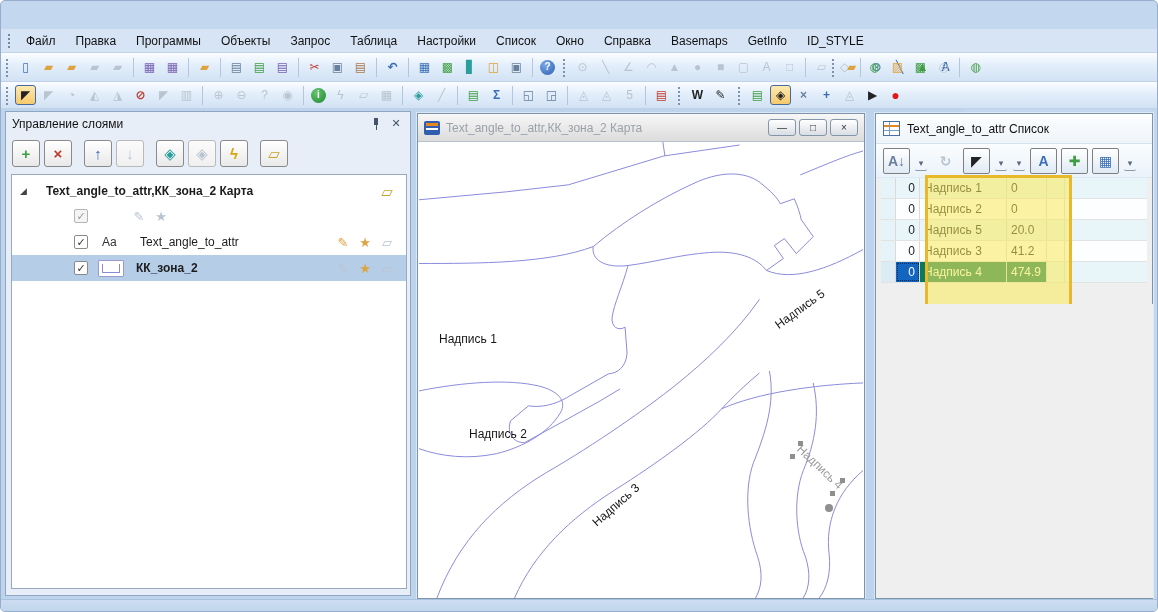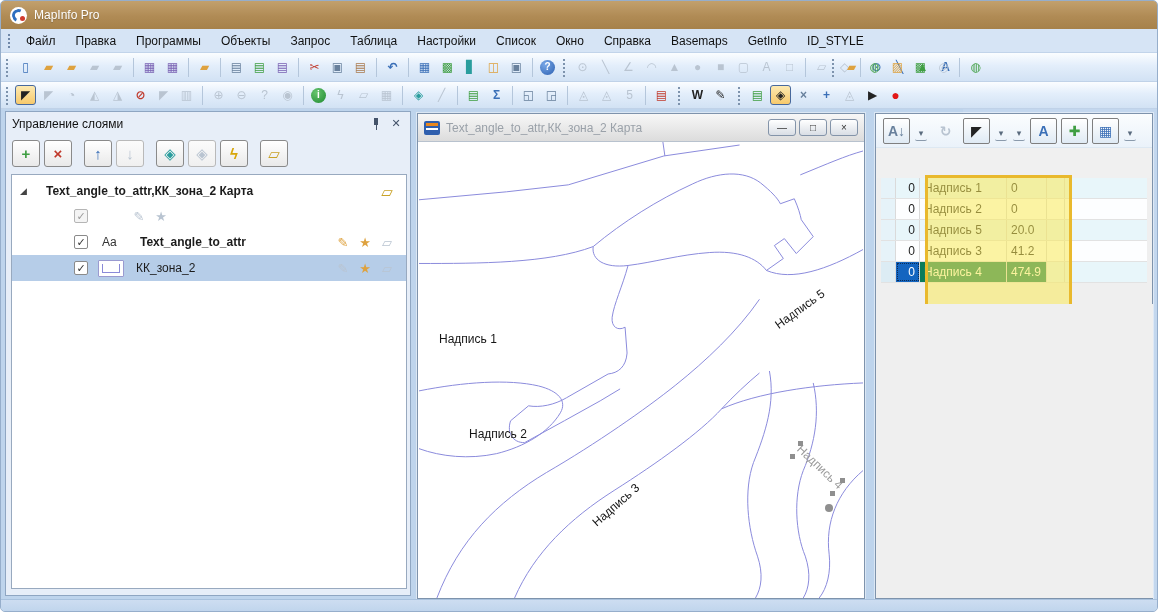--- a/index.html
+++ b/index.html
@@ -58,31 +58,31 @@
   .pin { display:inline-block; width:10px; height:12px; position:relative; }
   .pin i{ position:absolute; left:3px; top:0; width:4px; height:7px; background:#44536a; }
   .pin b{ position:absolute; left:4.5px; top:7px; width:1px; height:5px; background:#44536a; }
   .lp-tools { height:36px; display:flex; align-items:center; padding-left:4px; }
   .lp-tools .tbi { width:28px; height:27px; border:1px solid #8a8a8a; border-radius:3px; background:linear-gradient(#ffffff,#e9e9e9); font-size:15px; font-weight:bold; margin:0 2px; }
   .lp-tools .tbi.dis { border-color:#b9b9b9; background:linear-gradient(#fbfbfb,#f0f0f0); }
   .lp-tools .gapl { margin-left:10px; }
   .treebox { position:absolute; left:5px; top:62px; width:396px; height:415px; background:#fff; border:1px solid #98a9bf; }
   .trow { position:relative; height:26px; display:flex; align-items:center; }
   .trow.root { height:24px; margin-top:4px; font-weight:bold; }
-  .trow.sel { background:#b6cde8; }
+  .trow.sel { background:#b6cde8;font-weight:bold; }
   .expander { margin-left:8px; font-size:9px; color:#444; width:14px; }
   .root-label { margin-left:8px; }
   .cb { width:14px; height:14px; border:1px solid #8a8a8a; background:#fff; margin-left:62px; display:inline-flex; align-items:center; justify-content:center; font-size:11px; color:#333; border-radius:2px; }
   .cb::after { content:"✓"; }
   .cb.dim { border-color:#b5b5b5; color:#9a9a9a; background:#f4f4f4; }
   .badge { width:26px; margin-left:14px; color:#333; font-size:12px; }
   .swatch { width:26px; height:17px; margin-left:10px; margin-right:0; border:1px solid #9a9ad0; background:#fff; border-radius:1px; position:relative; }
   .swatch i { position:absolute; left:3px; top:3px; right:3px; bottom:3px; border:1px solid #8a8ad8; border-top:none; }
   .tlabel { margin-left:12px; flex:1; }
-  .tlabel.bold { font-weight:bold; }
+  .tlabel.bold { font-weight:normal; }
   .rowicons { display:flex; margin-right:8px; }
   .rowicons .tbi { width:20px; font-size:13px; }
   .root .rowicons .tbi { font-size:15px; }
 
   
   .win { position:absolute; top:4px; background:#fff; border:1px solid #7e93ac; box-shadow:0 0 0 1px rgba(255,255,255,.45); }
 
   
   .mapwin { left:416px; width:448px; height:486px; }
   .mw-title { height:28px; background:linear-gradient(180deg,#f7f7f7,#dcdcdc); border-bottom:1px solid #b8c2ce; display:flex; align-items:center; padding:0 6px; }
@@ -129,27 +129,20 @@
   .grow.selected .gc.sel { background:#dcecf4; }
   .hl-overlay { position:absolute; left:44px; top:-3px; width:147px; height:144px; background:rgba(249,233,88,.55); border:3px solid #e9b92d; pointer-events:none; }
   .br-footer { position:absolute; left:1px; top:190px; width:276px; height:294px; background:#efefef; }
   .br-footer2 { position:absolute; left:1px; right:1px; top:64px; height:420px; background:#efefef; z-index:0; }
 </style>
 </head>
 <body>
 
 <div class="app">
 
-  <div class="titlebar">
-    <span class="logo">
-        <i></i>
-        <b></b>
-      </span>
-    <span class="t-text">MapInfo Pro</span>
-  </div>
 
   <div class="menubar">
     <span class="mgrip"></span>
     <span><span class="mitem">Файл</span><span class="mitem">Правка</span><span class="mitem">Программы</span><span class="mitem">Объекты</span><span class="mitem">Запрос</span><span class="mitem">Таблица</span><span class="mitem">Настройки</span><span class="mitem">Список</span><span class="mitem">Окно</span><span class="mitem">Справка</span><span class="mitem">Basemaps</span><span class="mitem">GetInfo</span><span class="mitem">ID_STYLE</span></span>
   </div>
 
   <div class="toolbar tb1">
     <span class="ticons">
         <i class="tgrip"></i>
         <span class="tbi c-blue">▯</span>
@@ -369,20 +362,28 @@
         <span class="mlabel gray" style="left:372px; top:318px; transform:rotate(43.8deg);">Надпись 4</span>
         <span class="handle" style="left:379px; top:299px;"></span>
         <span class="handle" style="left:371px; top:312px;"></span>
         <span class="handle" style="left:421px; top:336px;"></span>
         <span class="handle" style="left:411px; top:349px;"></span>
         <span class="mdot" style="left:406px; top:362px;"></span>
       </div>
     </div>
 
     <div class="win brwin">
+      <div class="br-title">
+        <span class="gicon">
+            <i></i>
+            <b></b>
+            <u></u>
+          </span>
+        <span class="wt">Text_angle_to_attr Список</span>
+      </div>
       <div class="br-toolbar">
           <span class="tbi c-steel">A↓</span>
           <span class="tbi ovf">▾</span>
           <span class="tbi nob c-palegreen dis">↻</span>
           <span class="tbi c-black">◤</span>
           <span class="tbi ovf">▾</span>
           <span class="tbi ovf">▾</span>
           <span class="tbi c-blue">A</span>
           <span class="tbi c-green">✚</span>
           <span class="tbi c-blue">▦</span>

